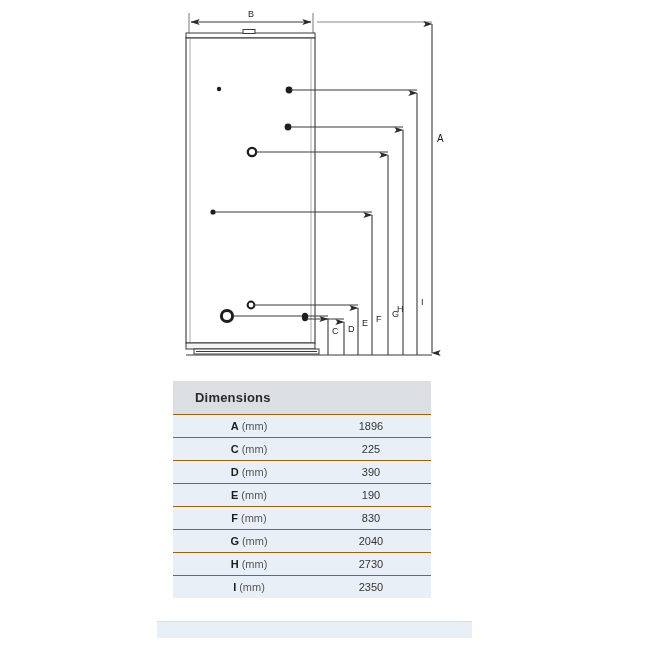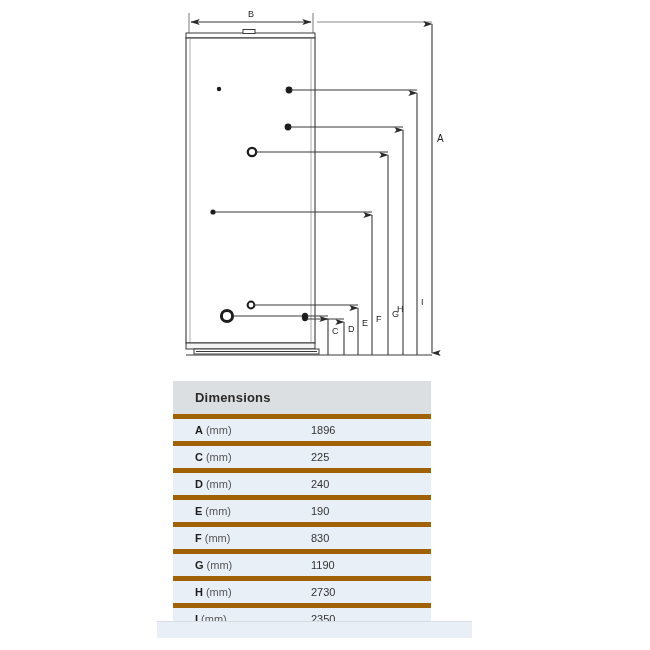--- a/index.html
+++ b/index.html
@@ -39,23 +39,24 @@
   #dimtable .hdr-row td {
     background: #dcdfe1;
     padding: 9px 0 9px 22px;
     font-size: 13px;
     font-weight: bold;
     color: #2a2a2a;
     letter-spacing: .2px;
   }
   #dimtable .data-row td {
     background: #e9eff6;
-    border-top: 5px solid #a16207;
+    border-top: 1px solid #a16207;
     padding: 0;
     height: 22px;
+    text-align: center;
   }
   #dimtable .data-row td.lbl {
     padding-left: 22px;
     color: #333;
     white-space: nowrap;
   }
   #dimtable .data-row td.lbl b {
     font-weight: bold;
     color: #1d1d1d;
   }
@@ -200,42 +201,42 @@
         <td class="lbl">
           <b>C</b><span class="unit">(mm)</span>
         </td>
         <td class="val">225</td>
       </tr>
 
       <tr class="data-row">
         <td class="lbl">
           <b>D</b><span class="unit">(mm)</span>
         </td>
-        <td class="val">240</td>
+        <td class="val">390</td>
       </tr>
 
       <tr class="data-row">
         <td class="lbl">
           <b>E</b><span class="unit">(mm)</span>
         </td>
         <td class="val">190</td>
       </tr>
 
       <tr class="data-row">
         <td class="lbl">
           <b>F</b><span class="unit">(mm)</span>
         </td>
         <td class="val">830</td>
       </tr>
 
       <tr class="data-row">
         <td class="lbl">
           <b>G</b><span class="unit">(mm)</span>
         </td>
-        <td class="val">1190</td>
+        <td class="val">2040</td>
       </tr>
 
       <tr class="data-row">
         <td class="lbl">
           <b>H</b><span class="unit">(mm)</span>
         </td>
         <td class="val">2730</td>
       </tr>
 
       <tr class="data-row">

